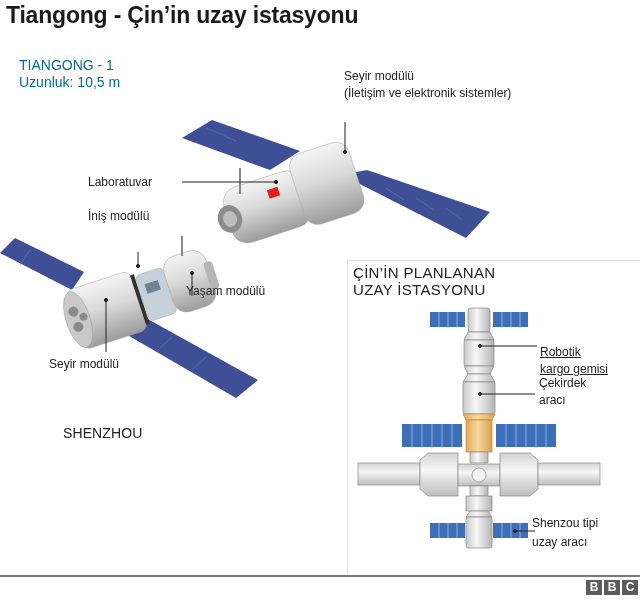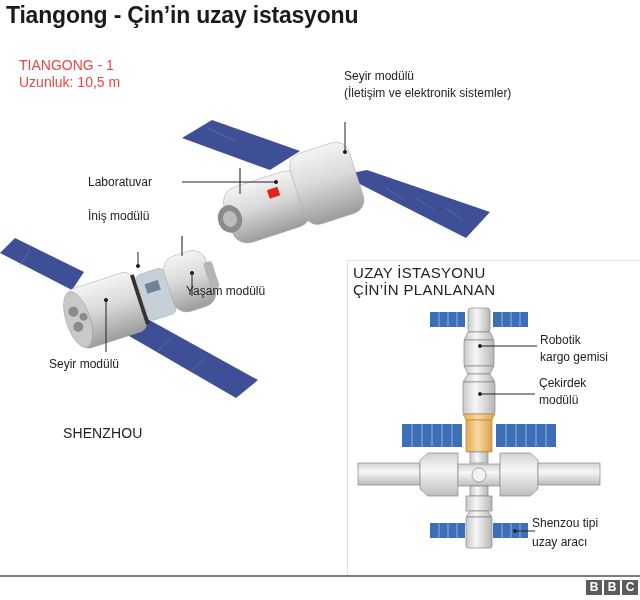--- a/index.html
+++ b/index.html
@@ -1,20 +1,20 @@
 <!DOCTYPE html>
 <html><head>
   <meta charset="utf-8">
   <style>
     * { box-sizing: border-box; margin: 0; padding: 0; }
     html, body { width: 640px; height: 600px; background: #ffffff; overflow: hidden; }
     body { position: relative; font-family: "Liberation Sans", "DejaVu Sans", sans-serif; color: #222; }
     .abs { position: absolute; }
     .title { left: 6px; top: 2px; font-size: 23px; font-weight: bold; color: #1a1a1a; white-space: nowrap; letter-spacing: -0.2px; text-align: center; }
-    .specs { left: 19px; top: 57px; font-size: 14px; line-height: 17px; color: #ef4444; }
+    .specs { left: 19px; top: 57px; font-size: 14px; line-height: 17px; color: #0369a1; }
     .specs div { white-space: nowrap; }
     .label { font-size: 12px; color: #222; white-space: nowrap; line-height: 17px; }
     .caps { font-size: 14px; color: #222; white-space: nowrap; letter-spacing: 0.1px; }
     .inset { left: 347px; top: 260px; width: 293px; height: 316px; border-left: 1px solid #e2e2e2; border-top: 1px solid #e2e2e2; }
     .inset-title { left: 353px; top: 264px; font-size: 15px; line-height: 17px; color: #222; letter-spacing: 0.3px; }
     .rule { left: 0; top: 575px; width: 640px; height: 2px; background: #7a7a7a; }
     .bbc { left: 586px; top: 580px; display: flex; gap: 2px; }
     .bbc span { width: 16px; height: 15px; background: #5c5c5c; color: #fff; font-size: 12px; font-weight: bold; line-height: 15px; text-align: center; display: block; }
     svg.art { position: absolute; left: 0; top: 0; }
   </style>
@@ -184,30 +184,30 @@
 </div>
 
 <div class="abs label" style="left:88px; top:174px;">Laboratuvar</div>
 <div class="abs label" style="left:88px; top:208px;">İniş modülü</div>
 <div class="abs label" style="left:186px; top:283px;">Yaşam modülü</div>
 <div class="abs label" style="left:49px; top:356px;">Seyir modülü</div>
 <div class="abs caps" style="left:63px; top:425px;">SHENZHOU</div>
 
 <div class="abs inset"></div>
 <div class="abs inset-title">
+  <div>ÇİN’İN PLANLANAN</div>
   <div>UZAY İSTASYONU</div>
-  <div>ÇİN’İN PLANLANAN</div>
-</div>
-<div class="abs label" style="left:540px; top:332px;">
+</div>
+<div class="abs label" style="left:540px; top:344px;text-decoration:underline;">
   <div>Robotik</div>
   <div>kargo gemisi</div>
 </div>
 <div class="abs label" style="left:539px; top:375px;">
   <div>Çekirdek</div>
-  <div>modülü</div>
+  <div>aracı</div>
 </div>
 <div class="abs label" style="left:532px; top:514px; line-height:19px;">
   <div>Shenzou tipi</div>
   <div>uzay aracı</div>
 </div>
 
 <div class="abs rule"></div>
 
 <div class="abs bbc">
   <span>B</span>

